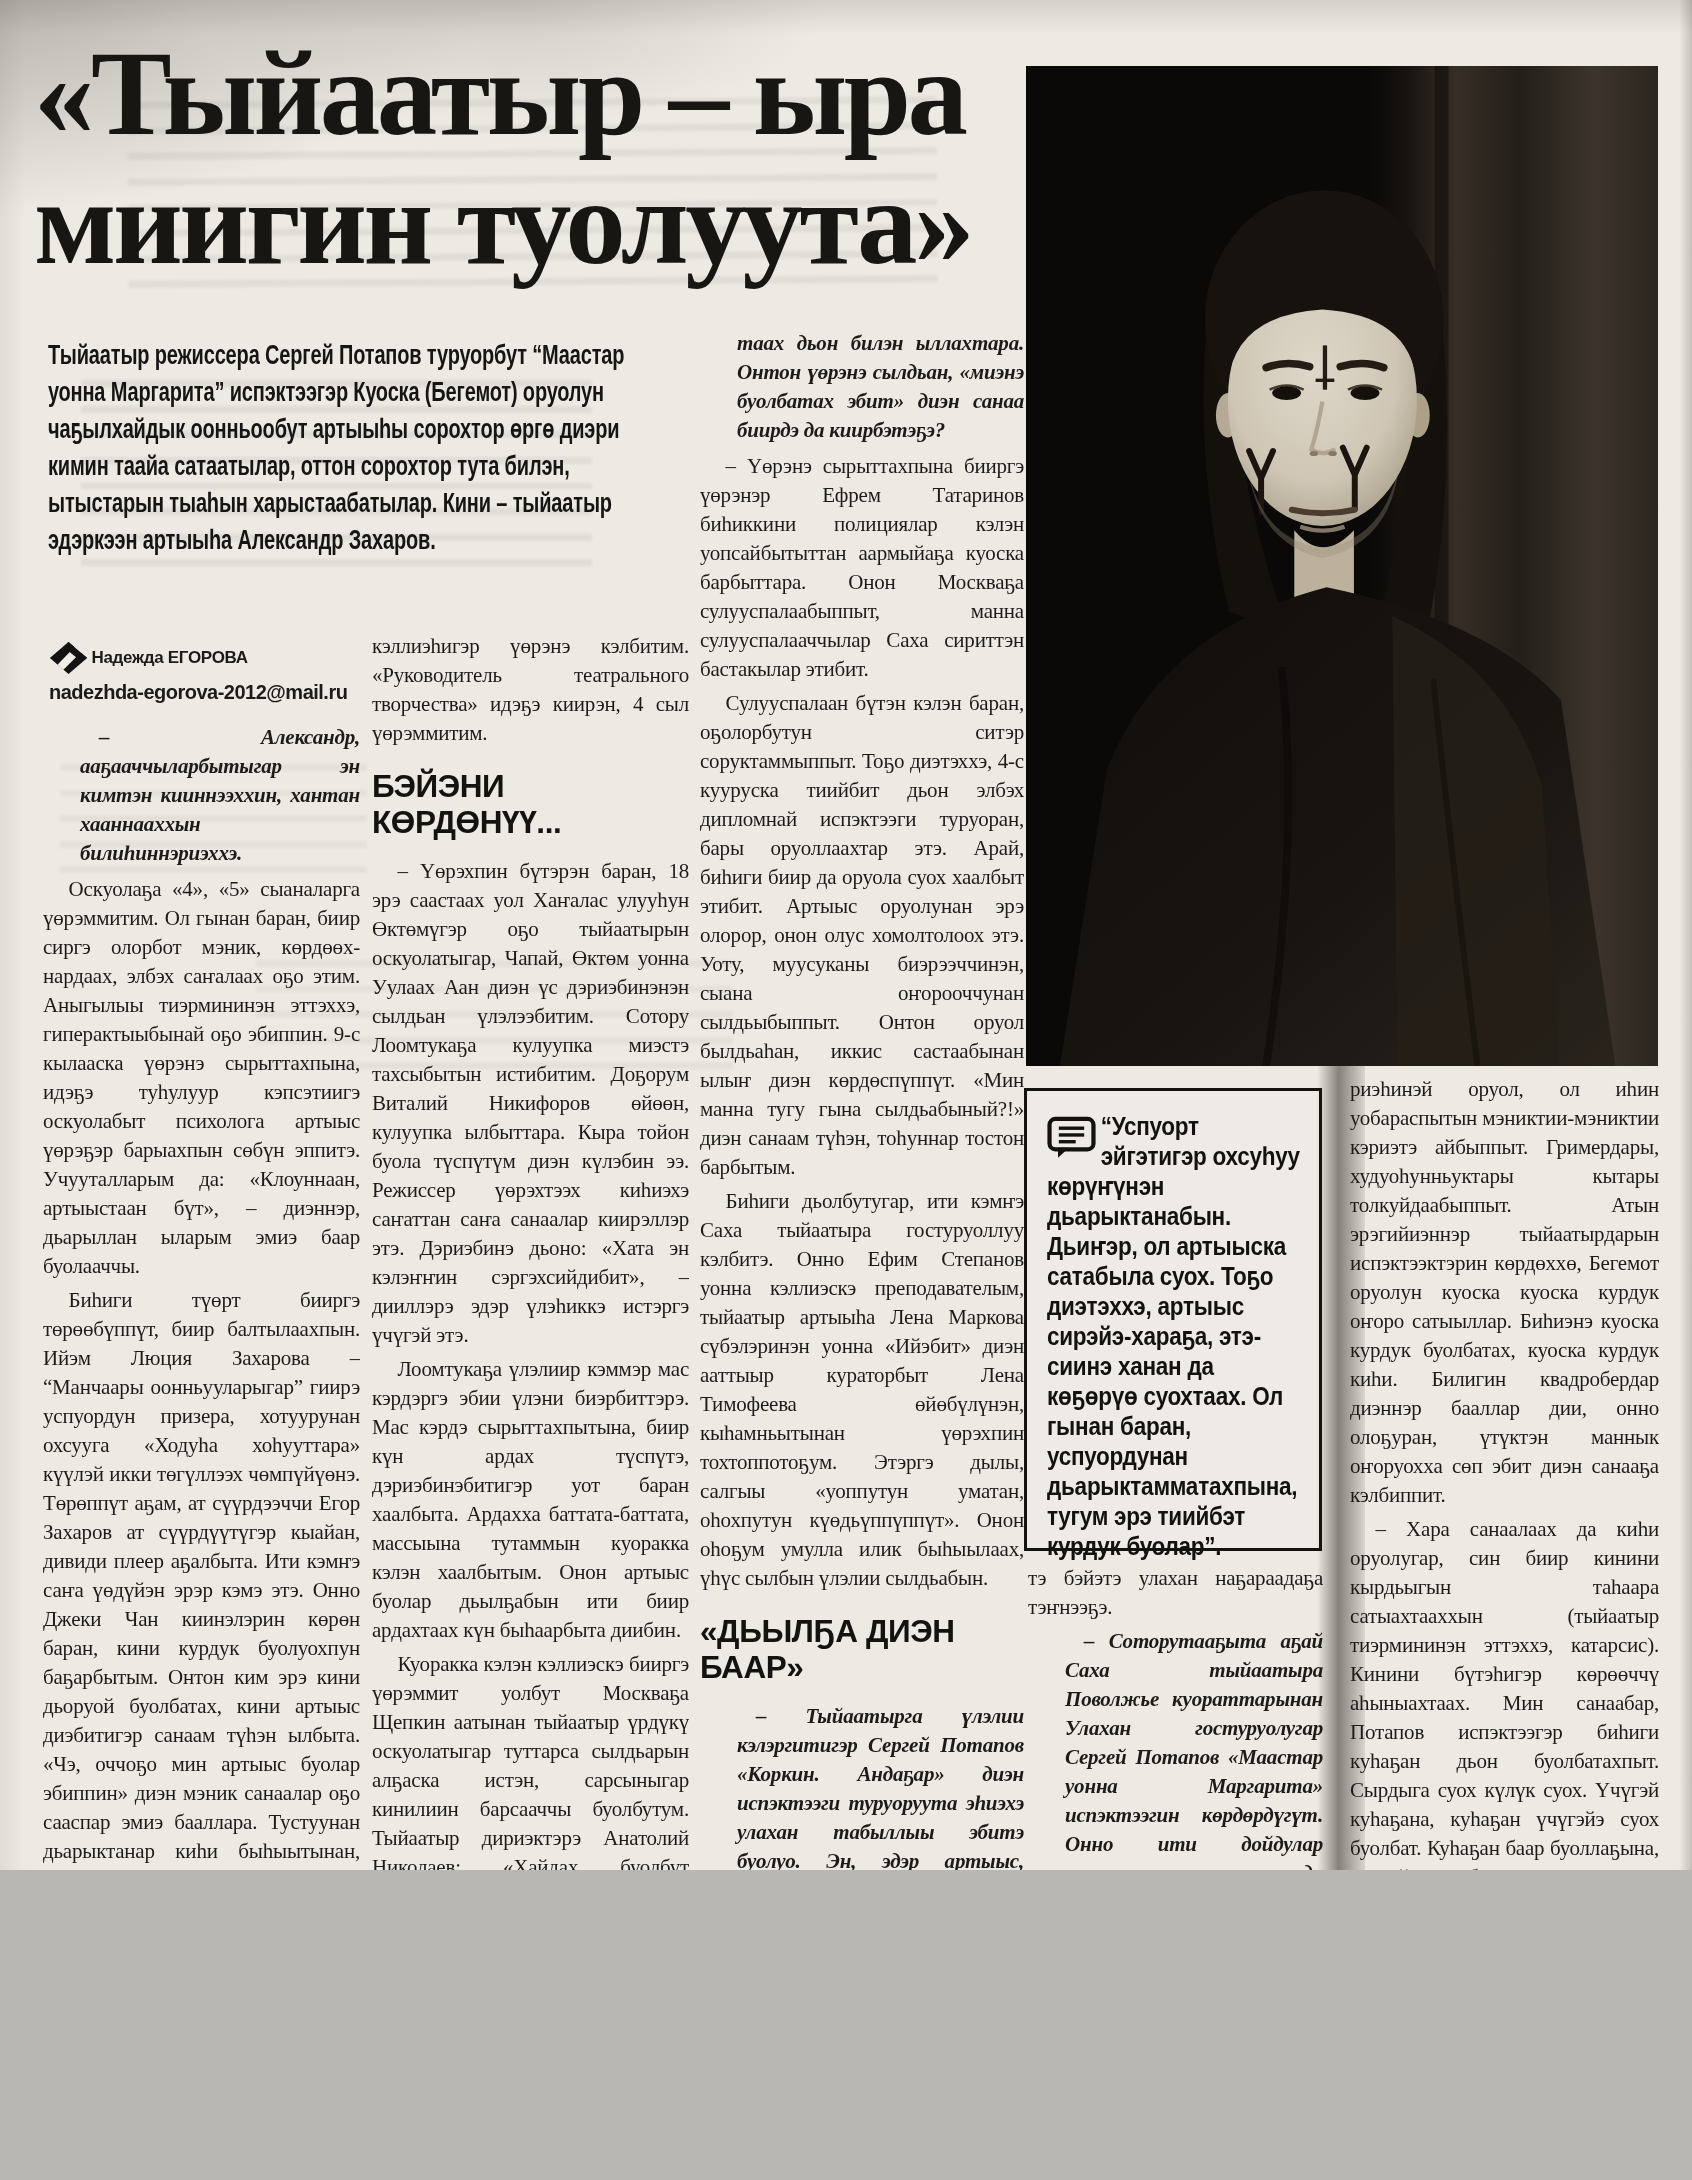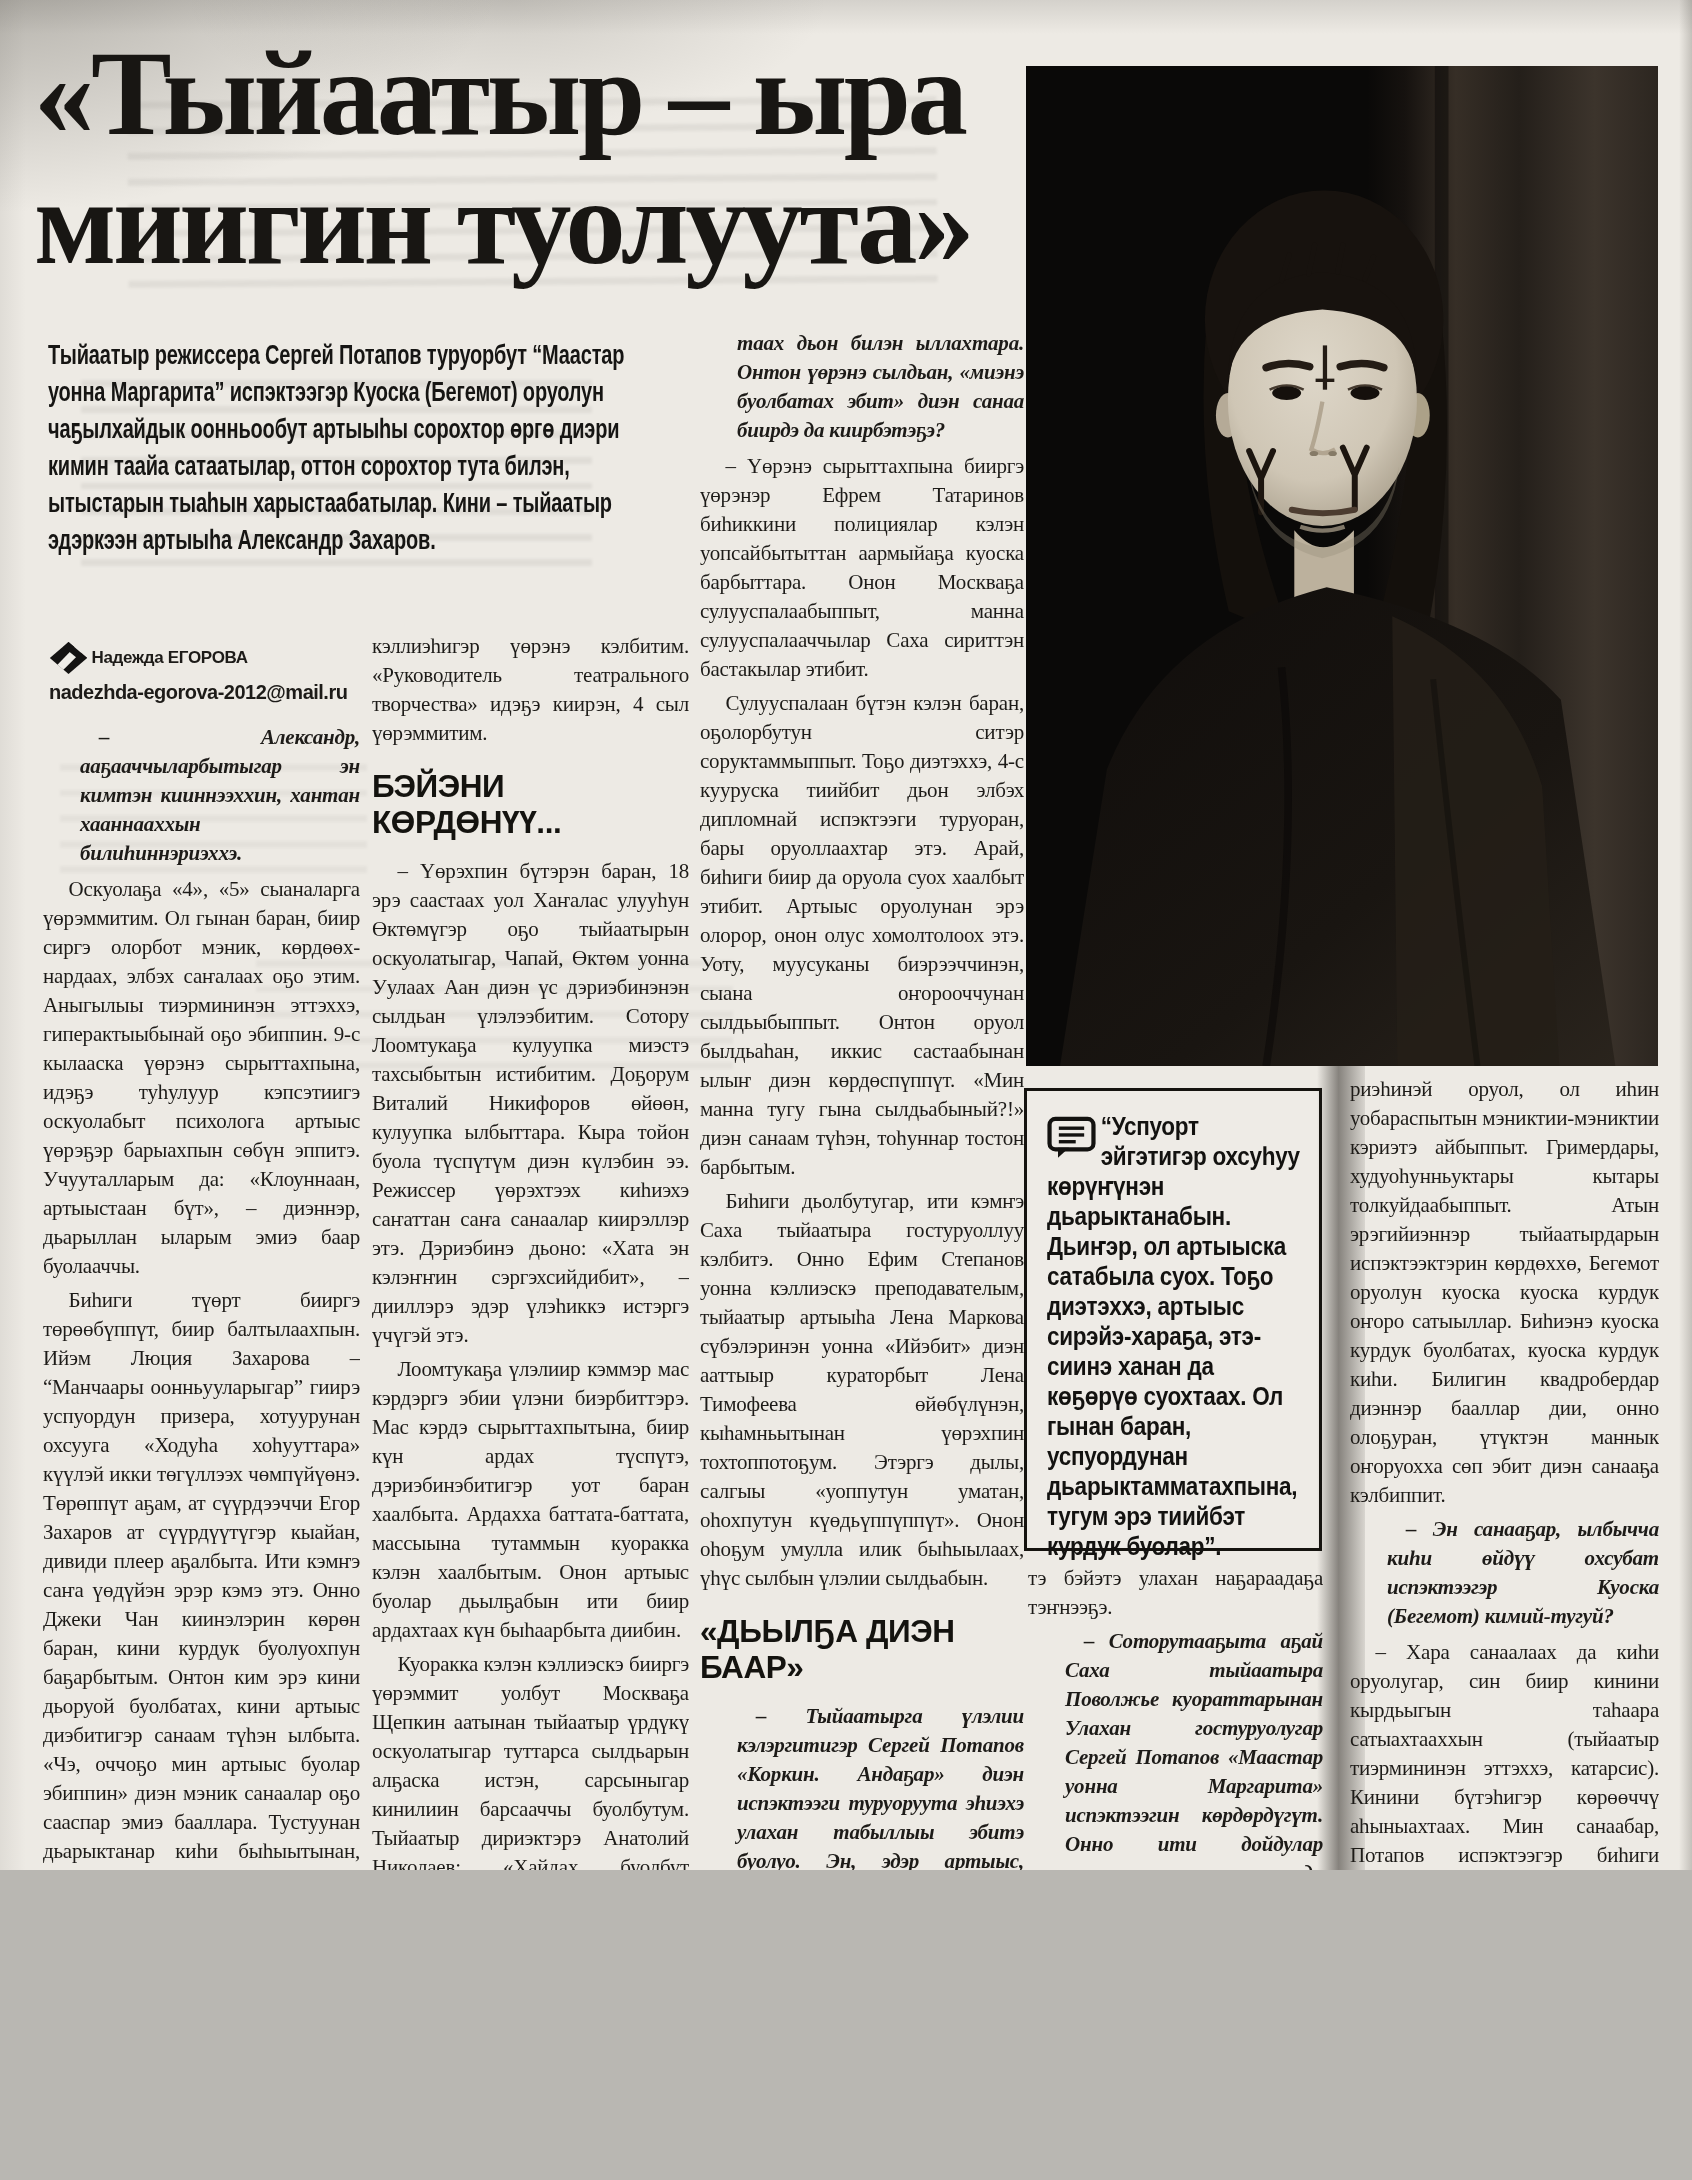--- a/index.html
+++ b/index.html
@@ -176,21 +176,20 @@
   </div>
 
   <div class="col col4">
     <p class="cont">тэ бэйэтэ улахан наҕараадаҕа тэҥнээҕэ.</p>
     <p class="q">– Соторутааҕыта аҕай Саха тыйаатыра Поволжье куораттарынан Улахан гостуруолугар Сергей Потапов «Маастар уонна Маргарита» испэктээгин көрдөрдүгүт. Онно ити дойдулар көрөөччүлэриттэн хас да киһи Куоска (Бегемот) оруолун оонньооччуну сэргээбитин билиммитэ истэргэ олус үчүгэй этэ.</p>
     <p>– Оруоллары тыырыыга бастаан миэхэ икки атын оруолу анаабыттара. Онтон эрэпэтииссийэ кэмигэр Куосканы оонньуур эбиккин диэн буолбута. Көҥүл хамсаныылардаах, айарга көҥүл бэриллэр. Наһаа интэ-</p>
   </div>
 
   <div class="col col5">
     <p class="cont">риэһинэй оруол, ол иһин уобараспытын мэниктии-мэниктии кэриэтэ айбыппыт. Гримердары, худуоһунньуктары кытары толкуйдаабыппыт. Атын эрэгийиэннэр тыйаатырдарын испэктээктэрин көрдөххө, Бегемот оруолун куоска куоска курдук оҥоро сатыыллар. Биһиэнэ куоска курдук буолбатах, куоска курдук киһи. Билигин квадробердар диэннэр бааллар дии, онно олоҕуран, үтүктэн маннык оҥоруохха сөп эбит диэн санааҕа кэлбиппит.</p>
-    <p class="q">– Эн санааҕар, ылбычча киһи өйдүү охсубат испэктээгэр Куоска (Бегемот) кимий-тугуй?</p>
     <p>– Хара санаалаах да киһи оруолугар, син биир кинини кырдьыгын таһаара сатыахтааххын (тыйаатыр тиэрмининэн эттэххэ, катарсис). Кинини бүтэһигэр көрөөччү аһыныахтаах. Мин санаабар, Потапов испэктээгэр биһиги куһаҕан дьон буолбатахпыт. Сырдыга суох күлүк суох. Үчүгэй куһаҕана, куһаҕан үчүгэйэ суох буолбат. Куһаҕан баар буоллаҕына, үчүгэй эмиэ баар. Инь уонна Янь курдук.</p>
     <p class="q">– Тыйаатыр – эн эдэркээн олоххор?</p>
 
   </div>
 
   <p class="caption">ХААРТЫСКА АЛЕКСАНДР ЗАХАРОВ ТУС АРХЫЫБЫТТАН.</p>
 
   <div class="scan-shadow"></div>
   <div class="edge-shadow"></div>
 </div>

